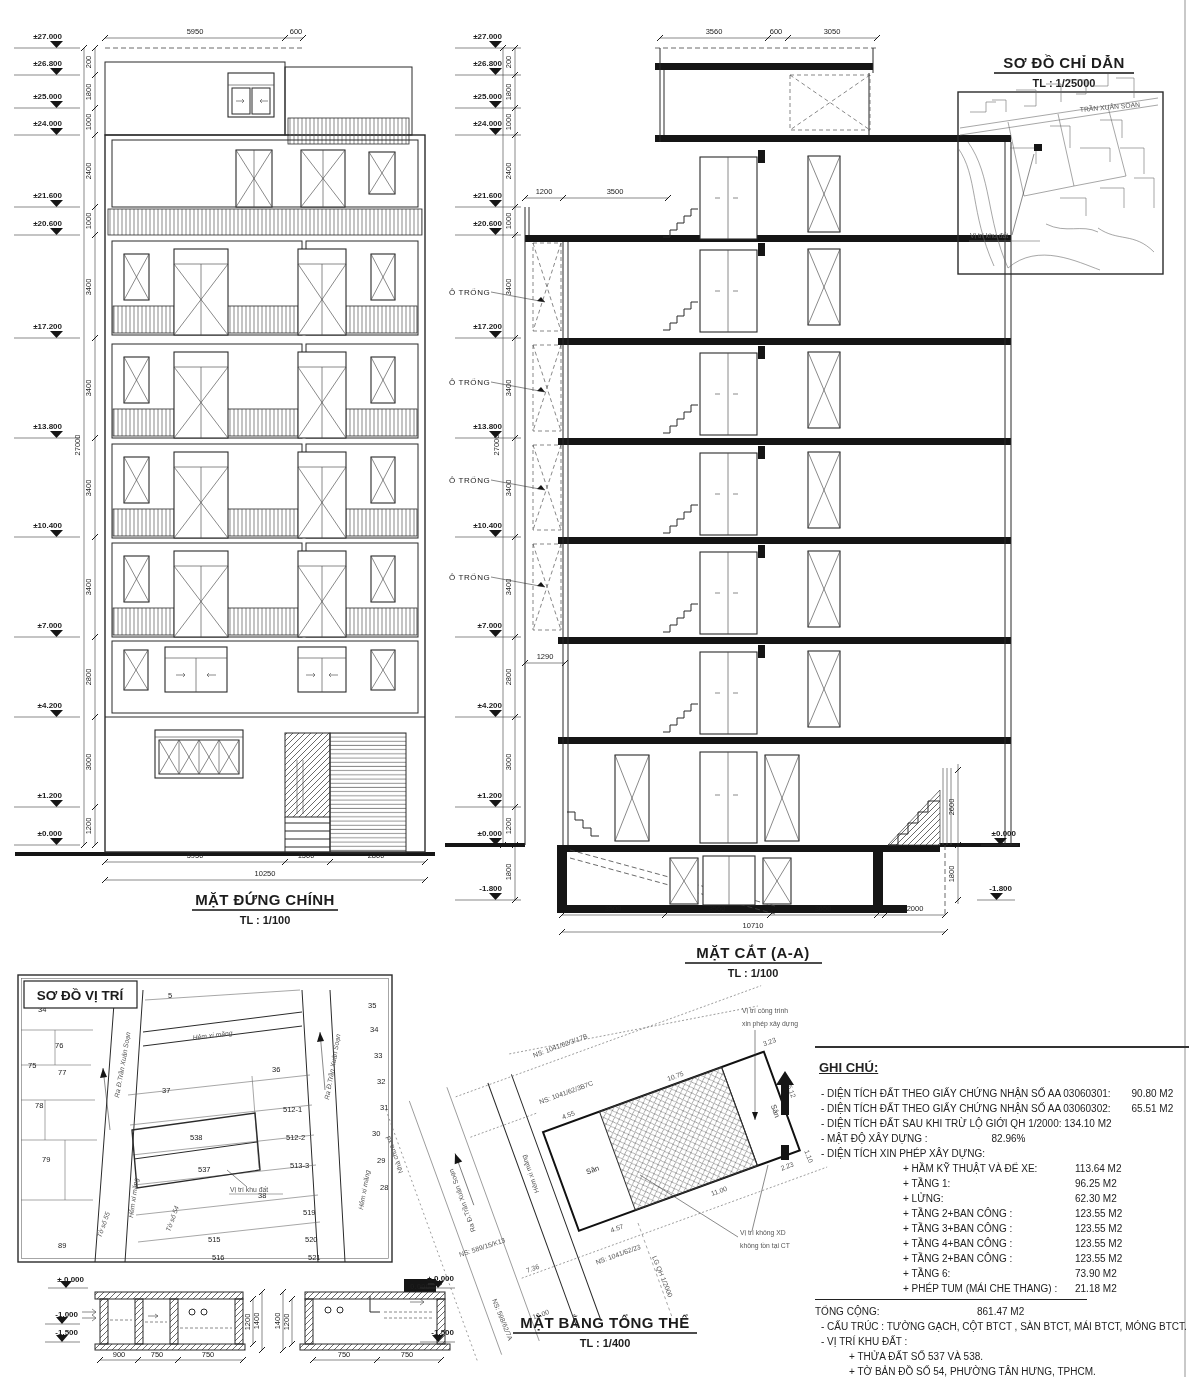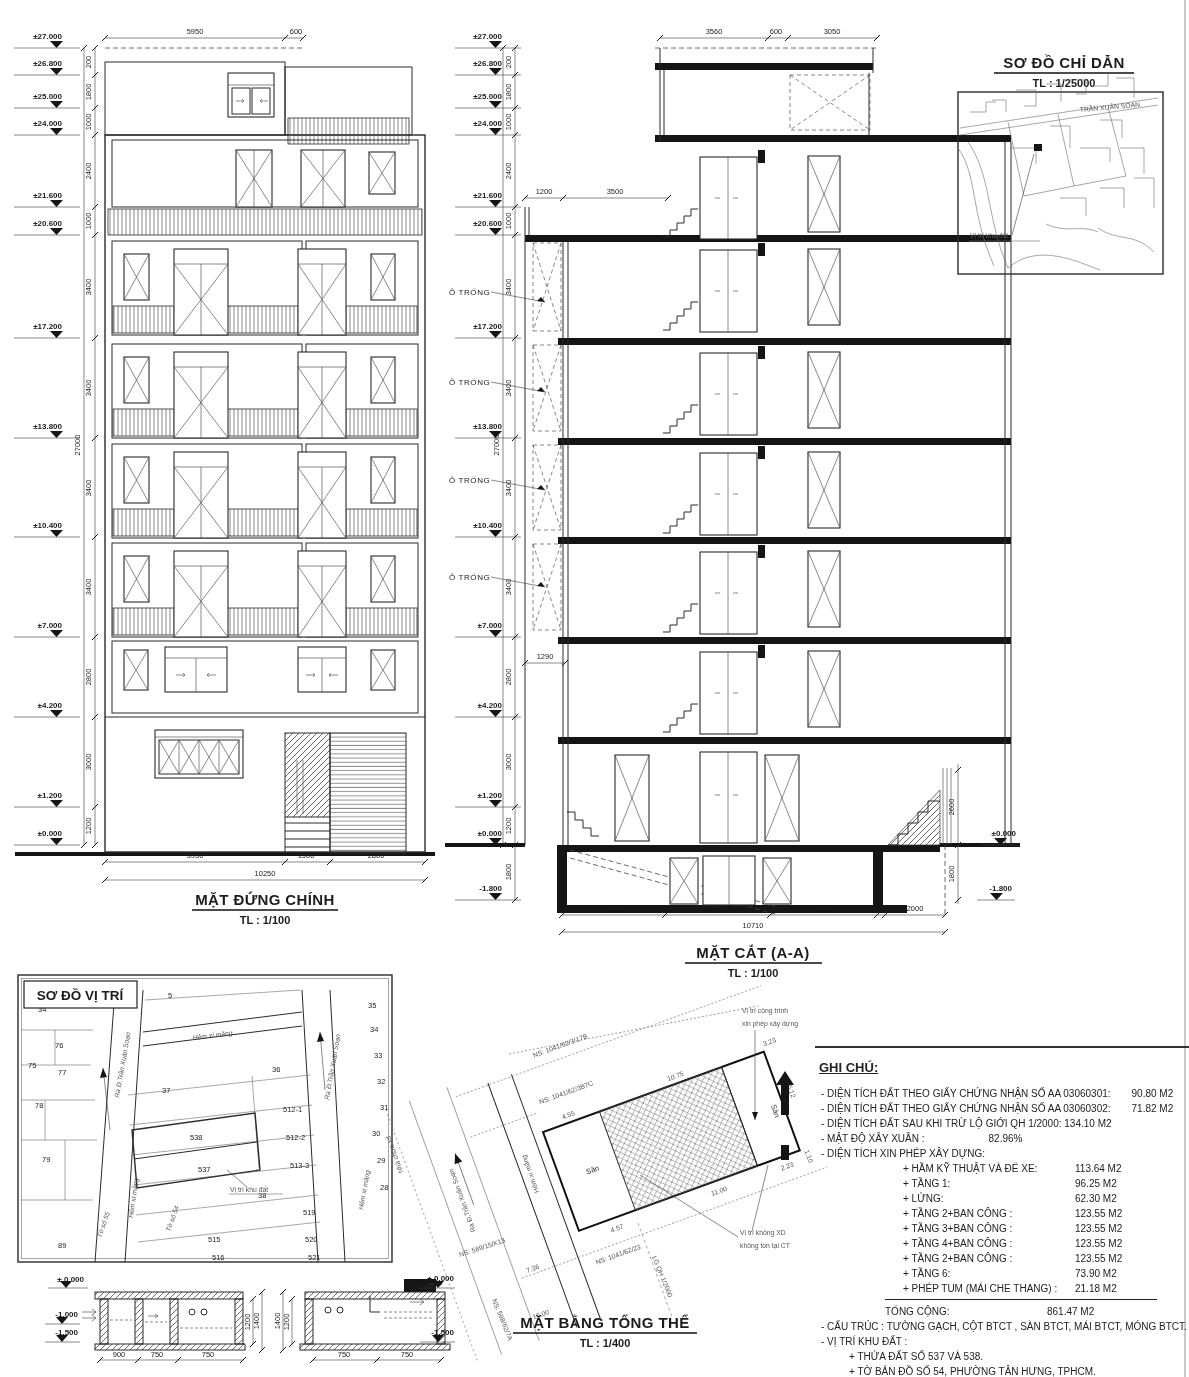--- a/index.html
+++ b/index.html
@@ -27,21 +27,21 @@
 .mps{font-size:6.8px;fill:#555}
 .otr{font-size:8px;letter-spacing:.6px}
 .tbox{fill:#fff;stroke:#222;stroke-width:1.2}
 .notes{position:absolute;left:815px;top:1046px;width:374px;height:330px;border-top:2px solid #333;border-bottom:2px solid #333;padding-top:8px;font-size:10px;color:#222;line-height:1.5}
 .ntitle{font-size:13px;font-weight:bold;text-decoration:underline;margin:2px 16px 8px 4px}
 .nrow{white-space:nowrap;padding-left:6px}
 .nrow .val{margin-left:21px}
 .nrow .gap{margin-left:64px}
 .arow{display:flex;margin-left:88px;white-space:nowrap}
 .arow .al{width: 172px}
-.trow{display:flex;margin-left:70px;width:272px;border-top:1.5px solid #222;margin-top:3px;padding-top:4px;white-space:nowrap}
+.trow{display:flex;width:272px;border-top:1.5px solid #222;margin-top:3px;padding-top:4px;white-space:nowrap}
 .trow .al{width:162px}
 .frow{white-space:nowrap;overflow:hidden;padding-left:6px}
 .frow.ind{padding-left:34px}
 .edge{position:absolute;left:1184px;top:0;width:1.5px;height:1377px;background:#c9c9c9}
 </style>
 </head>
 <body>
 
 <div class="sheet">
 <div class="edge"></div>
@@ -596,23 +596,23 @@
 <line class="dim" x1="273" y1="88" x2="401" y2="88"></line>
 <path class="tick" d="M270,91l6,-6M334,91l6,-6M398,91l6,-6"></path>
 <text class="d" x="304" y="85" font-size="6">750</text>
 <text class="d" x="367" y="85" font-size="6">750</text>
 </g>
 </svg>
 
 <div class="notes">
 <div class="ntitle">GHI CHÚ:</div>
 <div class="nrow"><span>- DIỆN TÍCH ĐẤT THEO GIẤY CHỨNG NHẬN SỐ AA 03060301:</span><span class="val">90.80 M2</span></div>
-<div class="nrow"><span>- DIỆN TÍCH ĐẤT THEO GIẤY CHỨNG NHẬN SỐ AA 03060302:</span><span class="val">71.82 M2</span></div>
+<div class="nrow"><span>- DIỆN TÍCH ĐẤT THEO GIẤY CHỨNG NHẬN SỐ AA 03060302:</span><span class="val">65.51 M2</span></div>
 <div class="nrow"><span>- DIỆN TÍCH ĐẤT SAU KHI TRỪ LỘ GIỚI QH 1/2000: 134.10 M2</span></div>
-<div class="nrow"><span>- MẬT ĐỘ XÂY XUÂN :</span><span class="gap">82.96%</span></div>
+<div class="nrow"><span>- MẬT ĐỘ XÂY DỰNG :</span><span class="gap">82.96%</span></div>
 <div class="nrow"><span>- DIỆN TÍCH XIN PHÉP XÂY DỰNG:</span></div>
 <div class="arow">
         <span class="al">+ HẦM KỸ THUẬT VÀ ĐỂ XE:</span>
         <span>113.64 M2</span>
       </div>
 <div class="arow">
         <span class="al">+ TẦNG 1:</span>
         <span>96.25 M2</span>
       </div>
 <div class="arow">

